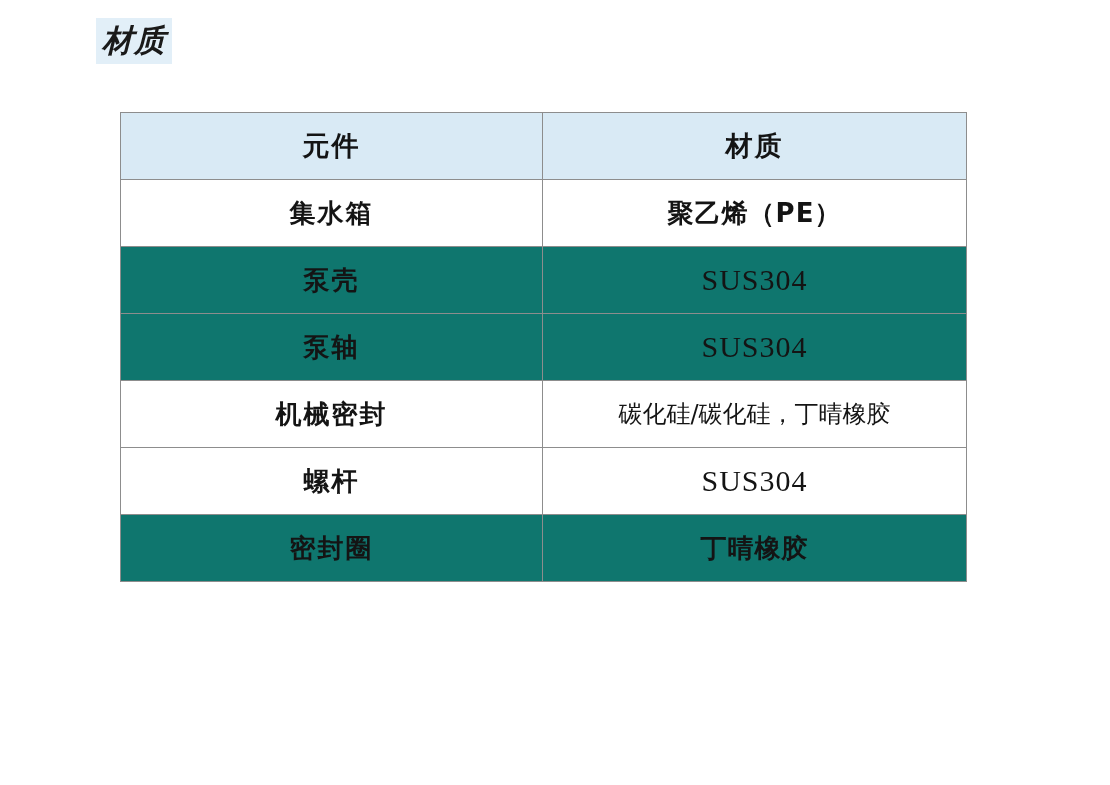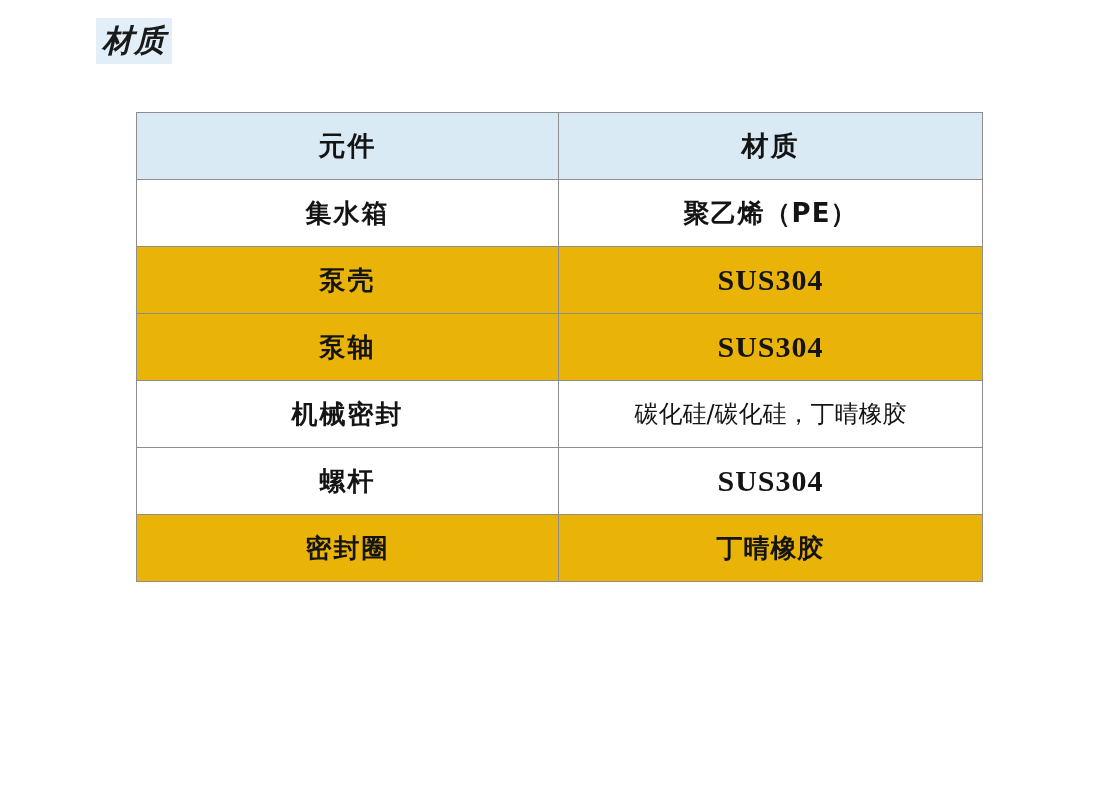--- a/index.html
+++ b/index.html
@@ -30,21 +30,21 @@
     font-size: 31px;
     line-height: 40px;
     letter-spacing: 1px;
     color: #1a1a1a;
     background: #e2eff8;
     padding: 2px 6px 4px 6px;
     font-style: italic;
   }
   .table-wrap {
     position: absolute;
-    left: 136px;
+    left: 120px;
     top: 112px;
     width: 846px;
   }
   table.spec {
     border-collapse: collapse;
     width: 846px;
     table-layout: fixed;
   }
   table.spec col.c0 { width: 422px; }
   table.spec col.c1 { width: 424px; }
@@ -62,37 +62,37 @@
     font-size: 27px;
     letter-spacing: 2px;
   }
   table.spec tbody td {
     height: 64px;
     font-size: 28px;
     font-weight: bold;
     letter-spacing: 0.5px;
   }
   table.spec tbody tr.alt td {
-    background: #eab308;
+    background: #0f766e;
   }
   table.spec tbody tr td.cn {
     font-family: "DejaVu Sans", "Liberation Sans", sans-serif;
     font-weight: bold;
     font-size: 26px;
     letter-spacing: 2px;
   }
   table.spec tbody td.val-cn {
     font-family: "DejaVu Sans", "Liberation Sans", sans-serif;
     font-weight: bold;
     font-size: 26px;
     letter-spacing: 1px;
   }
   table.spec tbody td.val-latin {
     font-family: "Liberation Serif", "DejaVu Serif", serif;
-    font-weight: bold;
+    font-weight: normal;
     font-size: 30px;
     letter-spacing: 1px;
   }
   table.spec tbody td.val-mixed {
     font-family: "DejaVu Sans", "Liberation Sans", sans-serif;
     font-weight: normal;
     font-size: 24px;
     letter-spacing: 0px;
   }
 </style>

